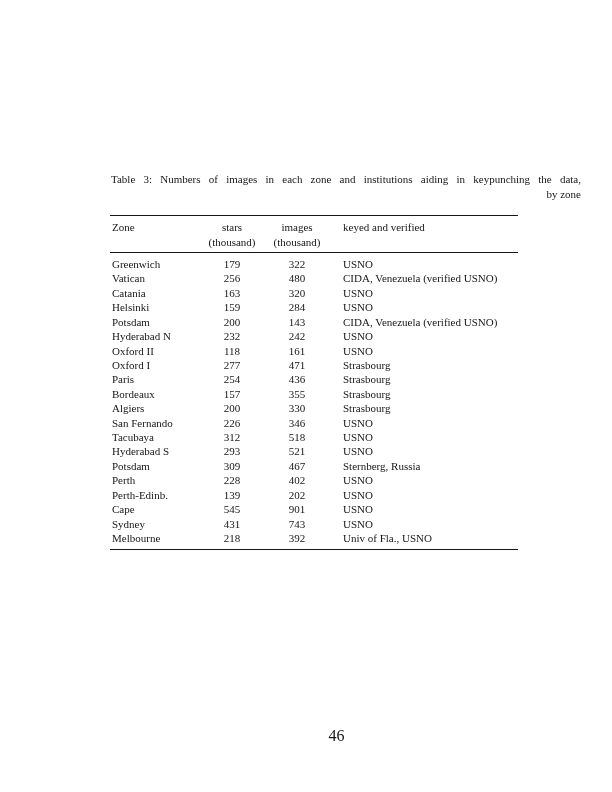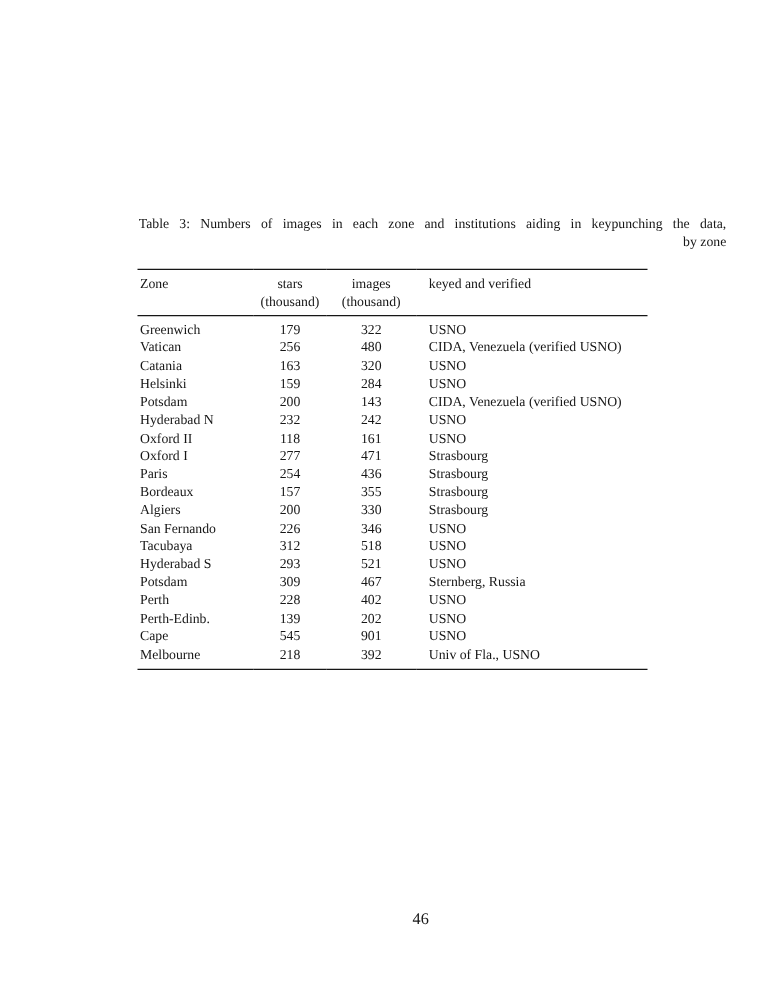--- a/index.html
+++ b/index.html
@@ -61,21 +61,21 @@
   .col-zone   { width: 90px;  text-align: left; padding-left: 2px; }
   .col-stars  { width: 56px;  text-align: center; }
   .col-images { width: 70px;  text-align: center; }
   .col-keyed  { text-align: left; padding-left: 10px; }
 
   .pageno {
     position: absolute;
     left: 110px; top: 727px;
     width: 453px;
     text-align: center;
-    font-size: 13px;
+    font-size: 16px;
   }
 </style>
 </head>
 <body>
 
 <div class="page">
 
   <div class="caption">
     <div class="cap-line1">Table 3: Numbers of images in each zone and institutions aiding in keypunching the data,</div>
     <div class="cap-line2">by zone</div>
@@ -199,20 +199,26 @@
           <td class="col-images">202</td>
           <td class="col-keyed">USNO</td>
         </tr>
         <tr>
           <td class="col-zone">Cape</td>
           <td class="col-stars">545</td>
           <td class="col-images">901</td>
           <td class="col-keyed">USNO</td>
         </tr>
         <tr>
+          <td class="col-zone">Sydney</td>
+          <td class="col-stars">431</td>
+          <td class="col-images">743</td>
+          <td class="col-keyed">USNO</td>
+        </tr>
+        <tr>
           <td class="col-zone">Melbourne</td>
           <td class="col-stars">218</td>
           <td class="col-images">392</td>
           <td class="col-keyed">Univ of Fla., USNO</td>
         </tr>
       </tbody>
   </table>
 
   <div class="pageno">46</div>
 

